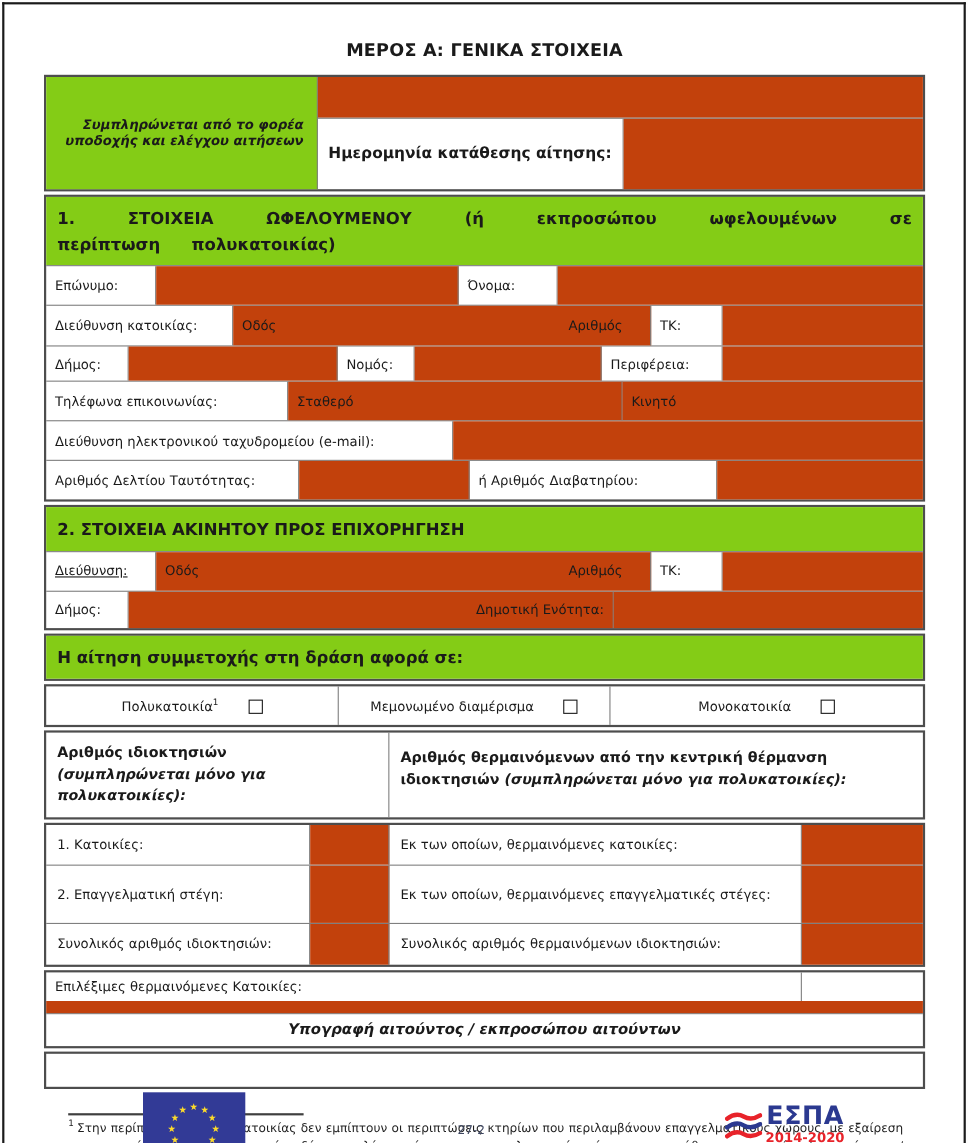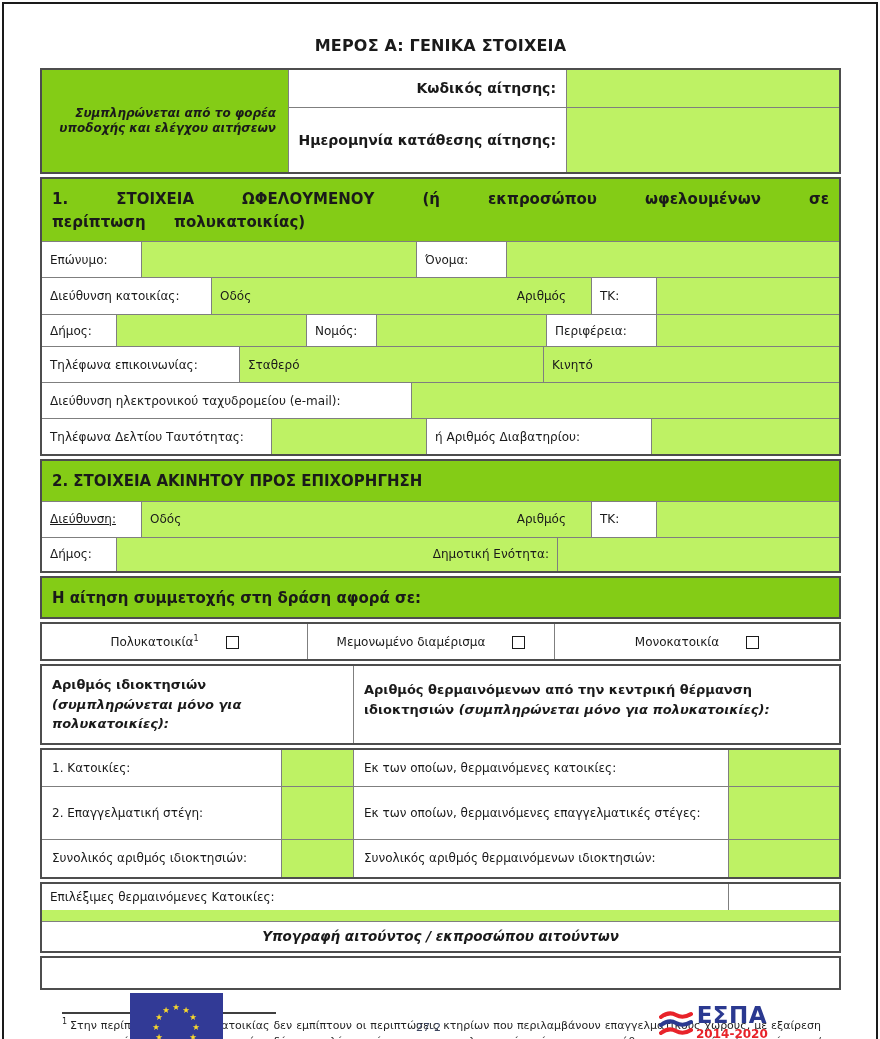--- a/index.html
+++ b/index.html
@@ -8,21 +8,21 @@
           border:2px solid #1a1a1a; border-bottom:none; background:#fff; overflow:hidden; }
   .content { position:absolute; left:36px; top:6px; width:801px;margin-top:18px; }
   .title { text-align:center; font-size:16px; font-weight:bold; margin:8px 0 13px 0; letter-spacing:.2px; }
 
   .blk { box-sizing:border-box; border:2px solid #4d4d4d; margin-top:3px; background:#fff; }
   .blk > * + * { border-top:1px solid #7f7f7f; }
   .r { display:flex; align-items:center; }
   .c { box-sizing:border-box; border-right:1px solid #7f7f7f; padding:6px 8px 5px 8px;
        font-size:12px; line-height:1.25; min-height:100%; align-self:stretch; display:flex; align-items:center; }
   .c.last { border-right:none; }
-  .c.v { background:#bef264; }
+  .c.v { background:#c2410c; }
   .fill { flex:1; }
   .gray { background:#84cc16; }
 
   
   .a-note { width:247px; justify-content:flex-end; text-align:right; font-weight:bold; font-style:italic;
             font-size:12px; padding:8px 12px; }
   .a-right { flex:1; display:flex; flex-direction:column; align-self:stretch; }
   .a-right > .r + .r { border-top:1px solid #7f7f7f; }
   .a-row1 { min-height:37px; }
   .a-row2 { min-height:64px; }
@@ -65,21 +65,20 @@
 <div class="page">
   <div class="content">
 
     <div class="title">ΜΕΡΟΣ Α: ΓΕΝΙΚΑ ΣΤΟΙΧΕΙΑ</div>
 
     <div class="blk">
       <div class="r" style="align-items:stretch;">
         <div class="c a-note gray">Συμπληρώνεται από το φορέα υποδοχής και ελέγχου αιτήσεων</div>
         <div class="a-right">
           <div class="r a-row1">
-            <div class="c a-label">Κωδικός αίτησης:</div>
             <div class="c v last fill"></div>
           </div>
           <div class="r a-row2">
             <div class="c a-label">Ημερομηνία κατάθεσης αίτησης:</div>
             <div class="c v last fill"></div>
           </div>
         </div>
       </div>
     </div>
 
@@ -106,36 +105,36 @@
       <div class="r" style="min-height:31px;">
         <div class="c" style="width:75px;">Δήμος:</div>
         <div class="c v" style="width:190px;"></div>
         <div class="c" style="width:70px;">Νομός:</div>
         <div class="c v" style="width:170px;"></div>
         <div class="c" style="width:110px;">Περιφέρεια:</div>
         <div class="c v last fill"></div>
       </div>
 
       <div class="r" style="min-height:35px;">
-        <div class="c" style="width:198px;">Τηλέφωνα επικοινωνίας:</div>
+        <div class="c" style="width:220px;">Τηλέφωνα επικοινωνίας:</div>
         <div class="c v" style="width:304px;">
           <span>Σταθερό</span>
         </div>
         <div class="c v last fill">
           <span>Κινητό</span>
         </div>
       </div>
 
       <div class="r" style="min-height:35px;">
         <div class="c" style="width:370px;">Διεύθυνση ηλεκτρονικού ταχυδρομείου (e-mail):</div>
         <div class="c v last fill"></div>
       </div>
 
       <div class="r" style="min-height:35px;">
-        <div class="c" style="width:230px;">Τηλέφωνα Δελτίου Ταυτότητας:</div>
+        <div class="c" style="width:230px;">Αριθμός Δελτίου Ταυτότητας:</div>
         <div class="c v" style="width:155px;"></div>
         <div class="c" style="width:225px;">ή Αριθμός Διαβατηρίου:</div>
         <div class="c v last fill"></div>
       </div>
     </div>
 
     <div class="blk">
       <div class="sec-h gray">2. ΣΤΟΙΧΕΙΑ ΑΚΙΝΗΤΟΥ ΠΡΟΣ ΕΠΙΧΟΡΗΓΗΣΗ</div>
 
       <div class="r" style="min-height:35px;">

